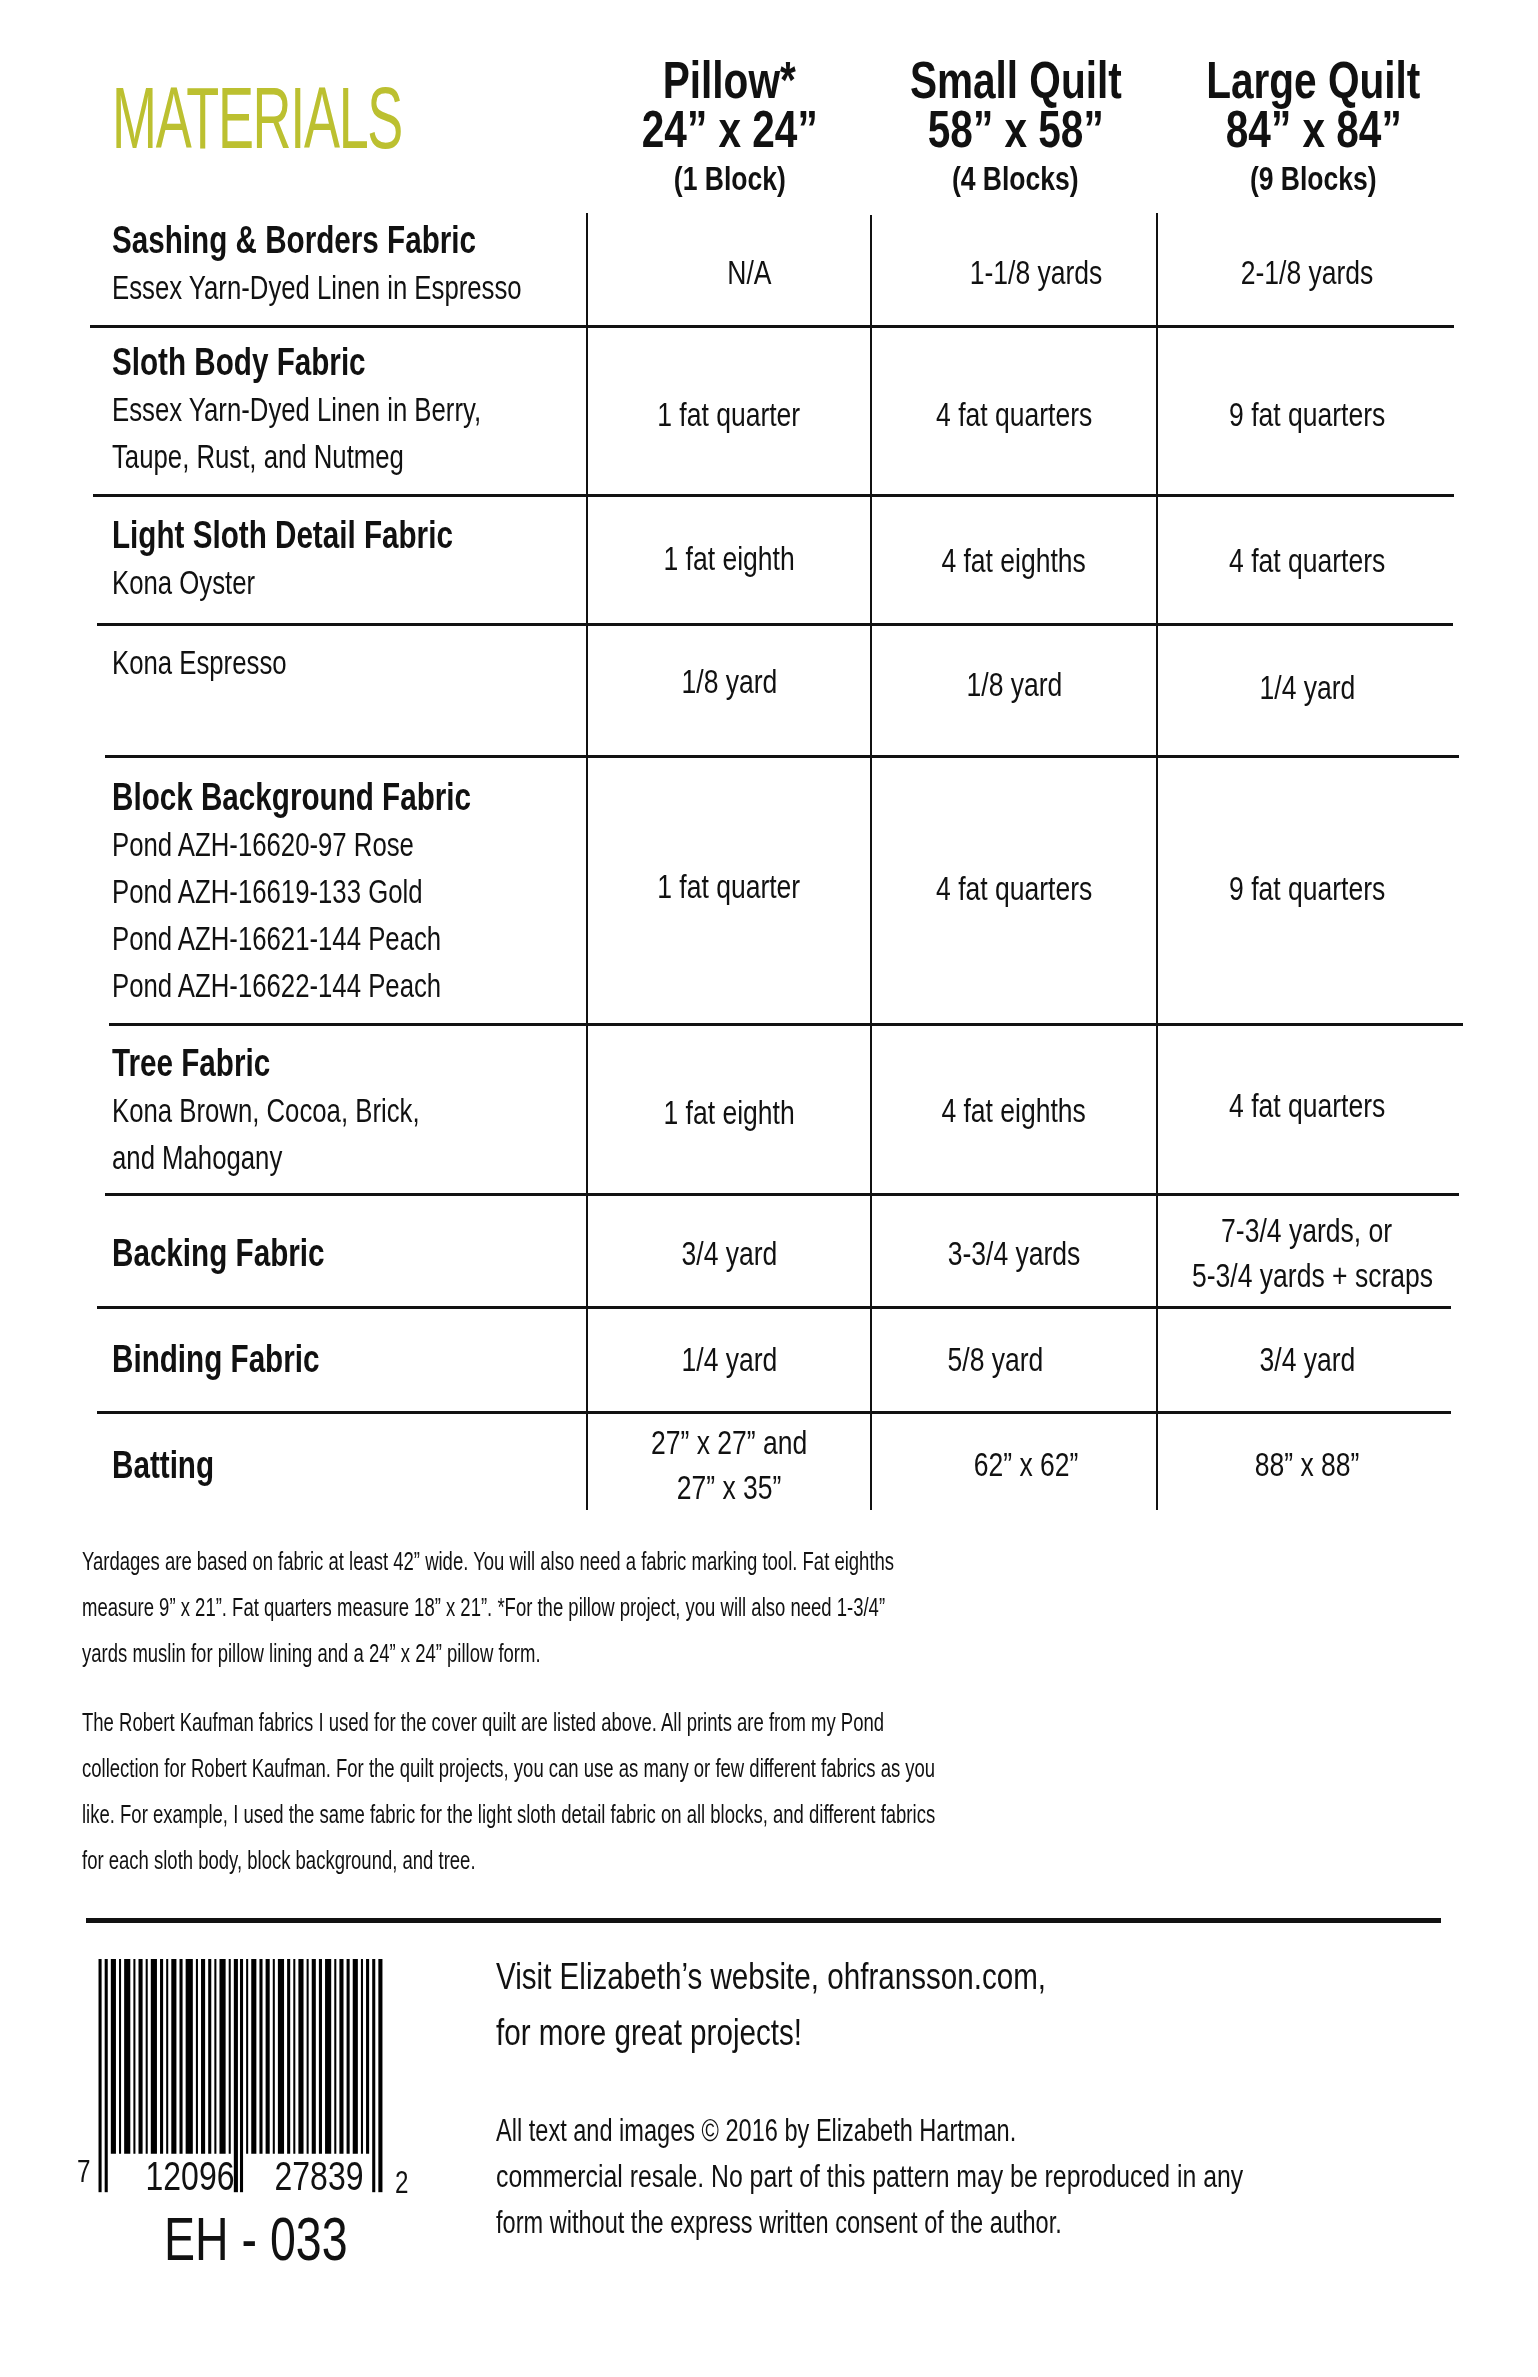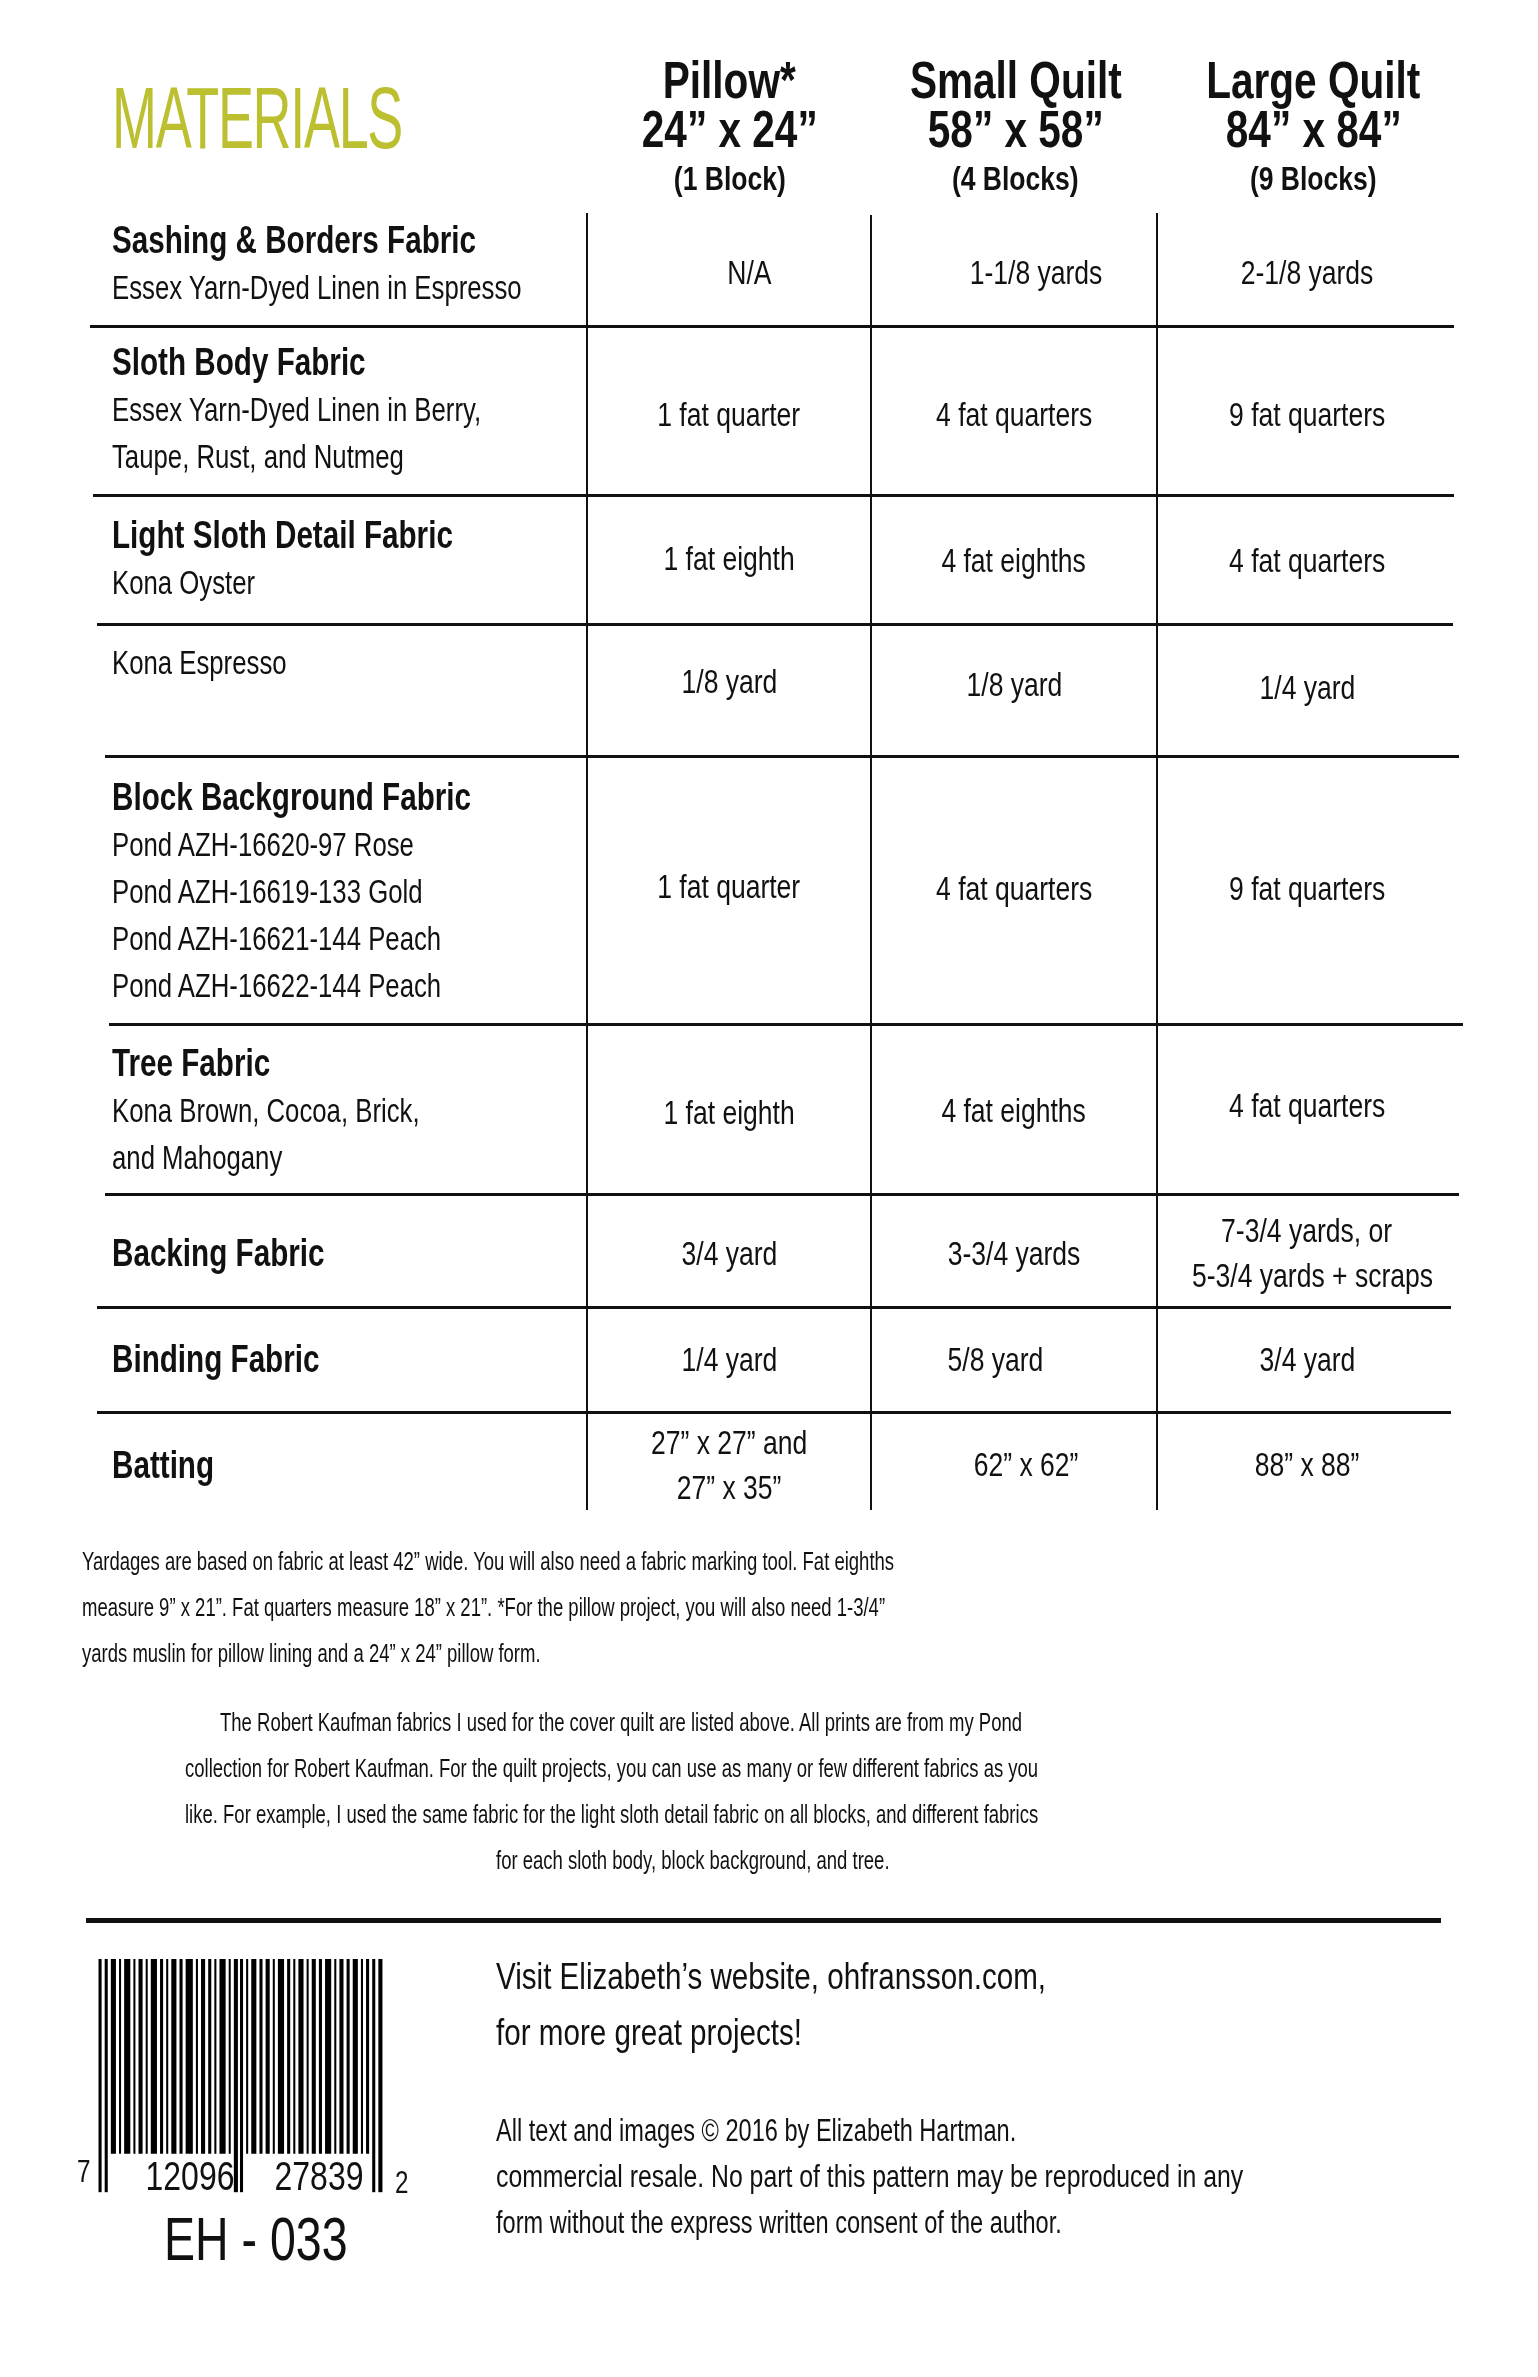--- a/index.html
+++ b/index.html
@@ -141,21 +141,21 @@
   <div><span class="condc">27” x 35”</span></div>
 </div>
 <div class="cell" style="left:872px; width:308px; top:1442px;"><span class="condc">62” x 62”</span></div>
 <div class="cell" style="left:1158px; width:298px; top:1442px;"><span class="condc">88” x 88”</span></div>
 
 <div class="para" style="top:1538px;">
   <div class="ln"><span class="cond" style="transform:scaleX(0.74);">Yardages are based on fabric at least 42” wide. You will also need a fabric marking tool. Fat eighths</span></div>
   <div class="ln"><span class="cond" style="transform:scaleX(0.74);">measure 9” x 21”. Fat quarters measure 18” x 21”. *For the pillow project, you will also need 1-3/4”</span></div>
   <div class="ln"><span class="cond" style="transform:scaleX(0.74);">yards muslin for pillow lining and a 24” x 24” pillow form.</span></div>
 </div>
-<div class="para" style="top:1699px;text-align:center;">
+<div class="para" style="top:1699px;">
   <div class="ln"><span class="cond" style="transform:scaleX(0.74);">The Robert Kaufman fabrics I used for the cover quilt are listed above. All prints are from my Pond</span></div>
   <div class="ln"><span class="cond" style="transform:scaleX(0.74);">collection for Robert Kaufman.  For the quilt projects, you can use as many or few different fabrics as you</span></div>
   <div class="ln"><span class="cond" style="transform:scaleX(0.74);">like. For example, I used the same fabric for the light sloth detail fabric on all blocks, and different fabrics</span></div>
   <div class="ln"><span class="cond" style="transform:scaleX(0.74);">for each sloth body, block background, and tree.</span></div>
 </div>
 
 <div id="rule"></div>
 
 <div id="barcode">
   <svg width="410" height="246" viewBox="0 0 800 480">

